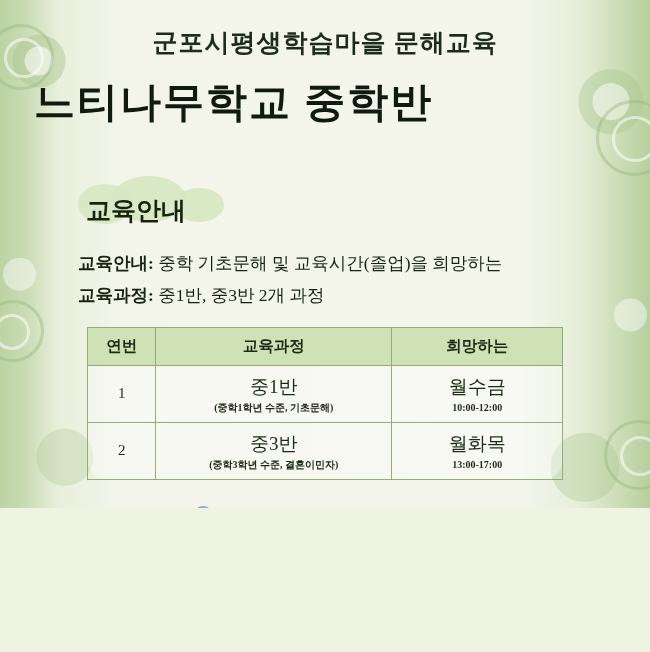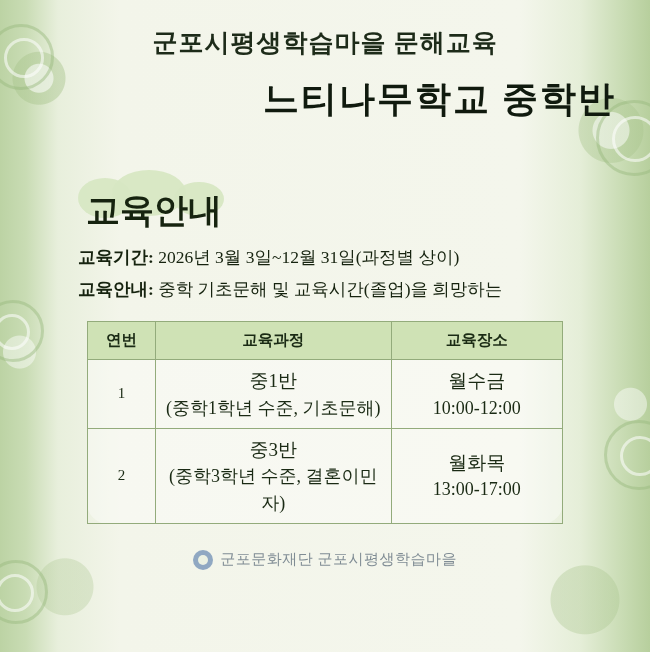--- a/index.html
+++ b/index.html
@@ -10,21 +10,21 @@
     width: 650px;
     height: 652px;
     font-family: "Liberation Sans", sans-serif;
     background: #eef3e2;
     overflow: hidden;
   }
 
   .poster {
     position: relative;
     width: 650px;
-    height: 652px;
+    height: 508px;
     box-sizing: border-box;
     background:
       radial-gradient(circle at 6% 12%, rgba(255,255,255,0.55) 0 14px, rgba(255,255,255,0) 15px),
       radial-gradient(circle at 6% 12%, rgba(168,196,140,0.45) 0 26px, rgba(255,255,255,0) 27px),
       radial-gradient(circle at 94% 20%, rgba(255,255,255,0.5) 0 18px, rgba(255,255,255,0) 19px),
       radial-gradient(circle at 94% 20%, rgba(168,196,140,0.40) 0 32px, rgba(255,255,255,0) 33px),
       radial-gradient(circle at 3% 54%, rgba(255,255,255,0.45) 0 16px, rgba(255,255,255,0) 17px),
       radial-gradient(circle at 97% 62%, rgba(255,255,255,0.45) 0 16px, rgba(255,255,255,0) 17px),
       radial-gradient(circle at 90% 92%, rgba(168,196,140,0.35) 0 34px, rgba(255,255,255,0) 35px),
       radial-gradient(circle at 10% 90%, rgba(168,196,140,0.30) 0 28px, rgba(255,255,255,0) 29px),
@@ -54,24 +54,24 @@
   .title-sub {
     text-align: center;
     font-family: "Liberation Serif", serif;
     font-weight: bold;
     font-size: 25px;
     color: #1d2b19;
     letter-spacing: 1px;
     padding-top: 26px;
   }
   .title-main {
-    text-align: right;
-    font-family: "Liberation Serif", serif;
-    font-weight: bold;
-    font-size: 36px;
+    text-align: left;
+    font-family: "Liberation Serif", serif;
+    font-weight: bold;
+    font-size: 41px;
     color: #101a0e;
     letter-spacing: 2px;
     margin-top: 16px;
   }
 
   .section-head-wrap {
     position: relative;
     margin-top: 62px;
     height: 44px;
   }
@@ -82,21 +82,21 @@
     opacity: 0.95;
   }
   .blob1 { width: 54px; height: 40px; left: 44px; top: -8px; }
   .blob2 { width: 74px; height: 46px; left: 78px; top: -16px; }
   .blob3 { width: 50px; height: 34px; left: 140px; top: -4px; }
 
   .section-title {
     position: relative;
     font-family: "Liberation Serif", serif;
     font-weight: bold;
-    font-size: 34px;
+    font-size: 25px;
     color: #16230f;
     margin-left: 52px;
     top: 2px;
   }
 
   .info-list {
     margin-top: 14px;
     padding-left: 44px;
   }
   .info-line {
@@ -131,21 +131,21 @@
     border: 1px solid #93ab7b;
     font-size: 15px;
     text-align: center;
     padding: 7px 4px;
     line-height: 1.45;
   }
   table.courses td.num { width: 62px; }
   table.courses td.course { width: 240px; }
   table.courses td.time { width: 170px; text-align: center; }
   .cell-top { font-size: 19px; }
-  .cell-sub { font-size: 18px; }
+  .cell-sub { font-size: 10px; font-weight: bold; }
 
   .footer {
     margin-top: 26px;
     display: flex;
     align-items: center;
     justify-content: center;
     gap: 7px;
     opacity: 0.75;
   }
   .footer-mark {
@@ -194,33 +194,33 @@
 
     <div class="section-head-wrap">
       <div class="section-blob blob1"></div>
       <div class="section-blob blob2"></div>
       <div class="section-blob blob3"></div>
       <div class="section-title">교육안내</div>
     </div>
 
     <div class="info-list">
       <div class="info-line">
-        <span class="lbl">교육기간:</span><span> 2026년 3월 3일~12월 31일(과정별 상이)</span>
+        <span class="lbl">교육안내:</span><span> 중학 기초문해 및 교육시간(졸업)을 희망하는</span>
       </div>
       <div class="info-line">
-        <span class="lbl">교육안내:</span><span> 중학 기초문해 및 교육시간(졸업)을 희망하는</span>
+        <span class="lbl">교육과정:</span><span> 중1반, 중3반 2개 과정</span>
       </div>
     </div>
 
     <table class="courses">
       <thead>
         <tr>
           <th>연번</th>
           <th>교육과정</th>
-          <th>교육장소</th>
+          <th>희망하는</th>
         </tr>
       </thead>
       <tbody>
         <tr>
           <td class="num">1</td>
           <td class="course">
             <div class="cell-top">중1반</div>
             <div class="cell-sub">(중학1학년 수준, 기초문해)</div>
           </td>
           <td class="time">

